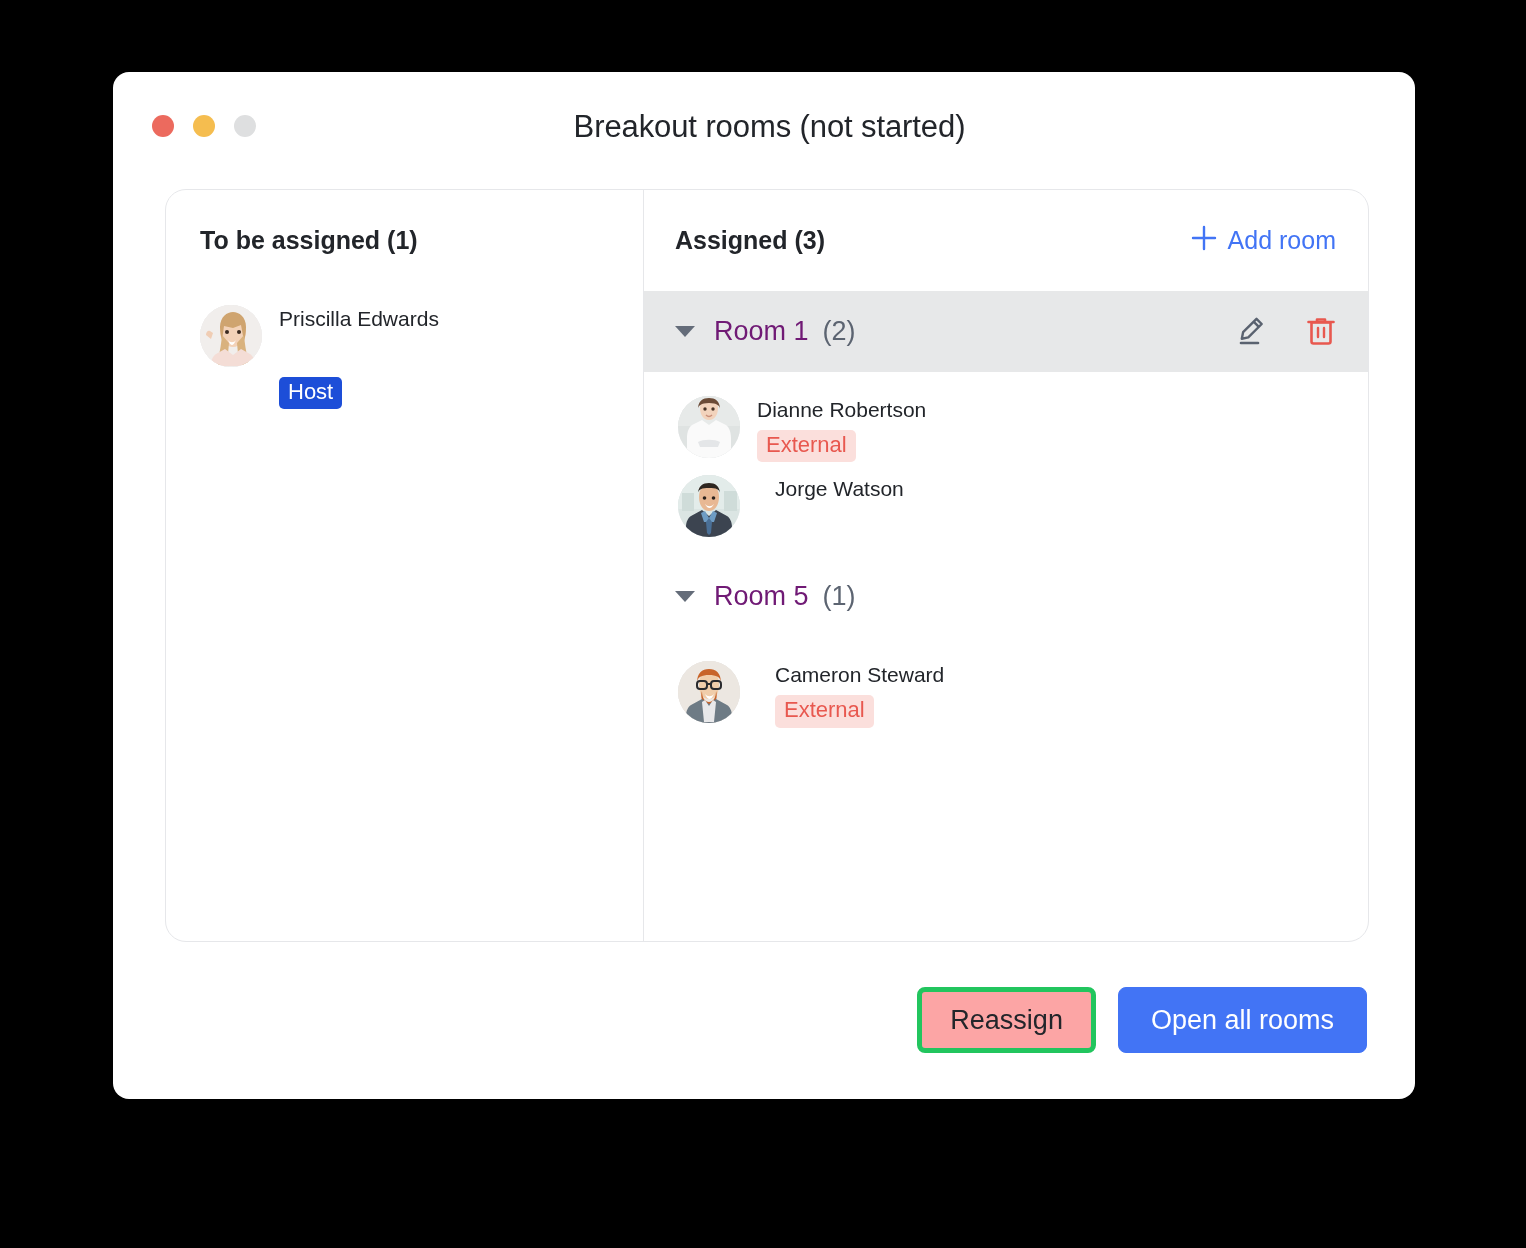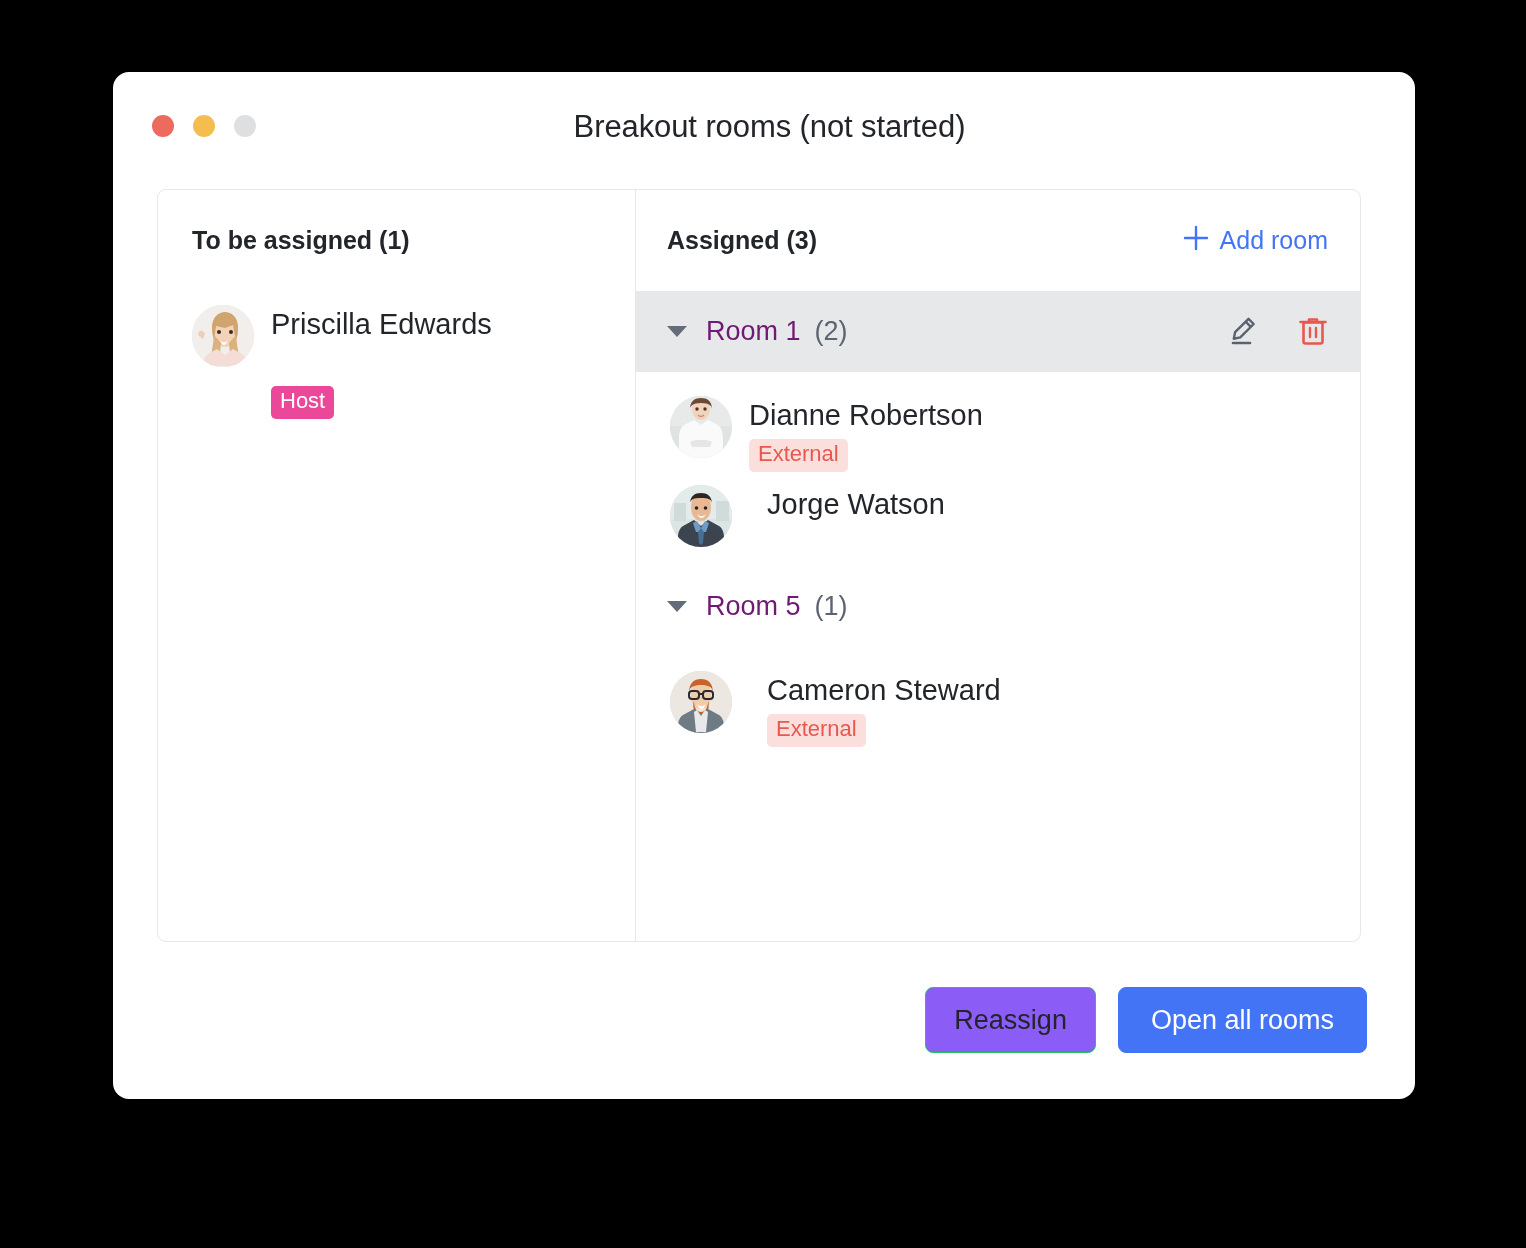--- a/index.html
+++ b/index.html
@@ -35,24 +35,24 @@
     position: absolute;
     left: 11px; right: 0; top: 37px;
     text-align: center;
     font-size: 31px;
     color: #22252a;
     letter-spacing: -0.1px;
   }
 
   .panel {
     position: absolute;
-    left: 44px; top: 117px;
+    left: 52px; top: 117px;
     width: 1204px; height: 753px;
     border: 1px solid #e6e7ea;
-    border-radius: 9px;
+    border-radius: 21px;
     display: flex;
     overflow: hidden;
     background: #fff;
   }
   .col-left {
     width: 478px;
     border-right: 1px solid #e6e7ea;
     flex: none;
   }
   .col-right {
@@ -98,35 +98,35 @@
     overflow: hidden;
     position: relative;
     background: #e9eaec;
   }
   .avatar svg { display: block; width: 100%; height: 100%; }
   .person-info {
     margin-left: 17px;
     padding-top: 2px;
   }
   .person-name {
-    font-size: 29px;
+    font-size: 21px;
     color: #22252a;
     line-height: 1.18;
     white-space: nowrap;
   }
   .badge {
     display: inline-block;
     margin-top: 7px;
     padding: 3px 9px 5px;
     border-radius: 5px;
     font-size: 22px;
     line-height: 1.12;
   }
   .badge.host {
-    background: #ec4899;
+    background: #1d4ed8;
     color: #ffffff;
     margin-top: 45px;
   }
   .badge.external {
     background: #fbdfdc;
     color: #e8584f;
   }
 
   .room-header {
     display: flex;
@@ -179,22 +179,22 @@
   }
   .btn {
     font-family: inherit;
     font-size: 27px;
     border-radius: 8px;
     cursor: pointer;
     height: 66px;
     padding: 0 28px;
   }
   .btn.secondary {
-    background: #8b5cf6;
-    border: 1px solid #22c55e;
+    background: #fca5a5;
+    border: 5px solid #22c55e;
     color: #22252a;
   }
   .btn.primary {
     background: #4274f5;
     border: 1px solid #4274f5;
     color: #ffffff;
     padding: 0 32px;
     text-align: center;
   }
 </style>

